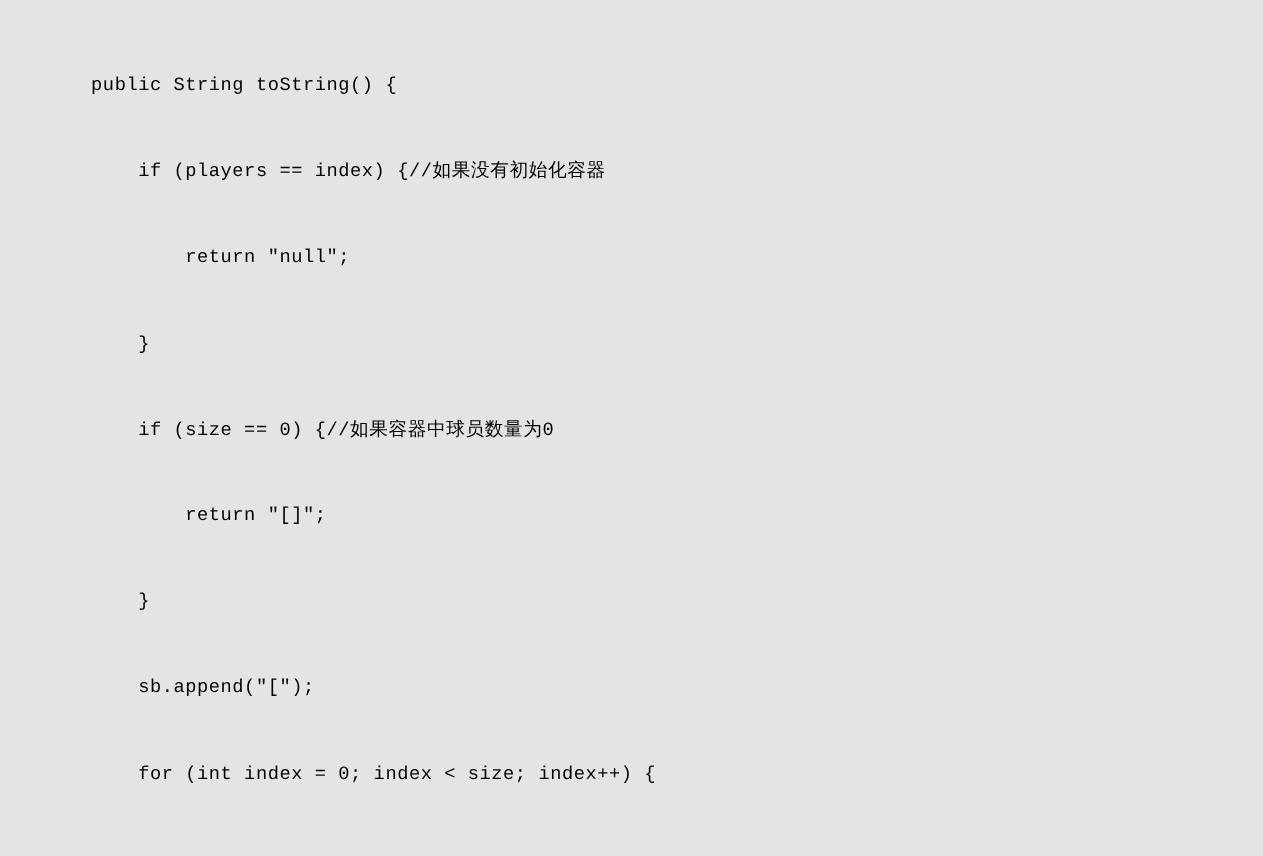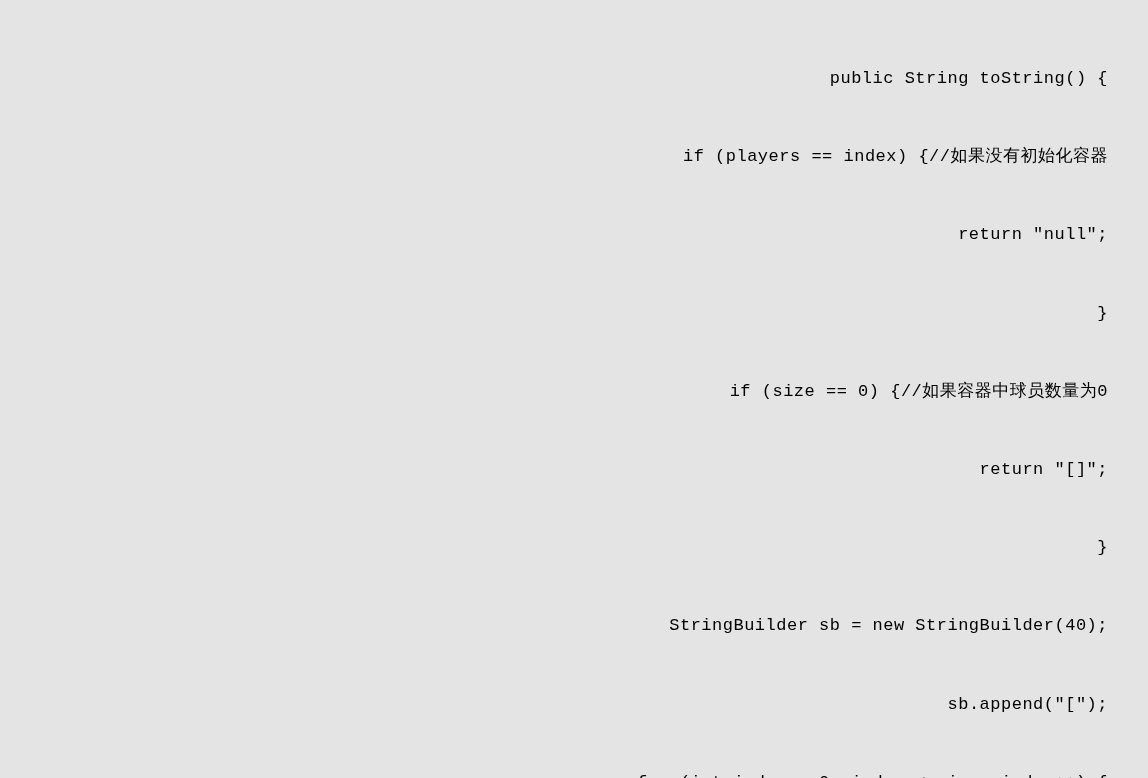--- a/index.html
+++ b/index.html
@@ -14,35 +14,33 @@
       line-height: 2.3;
       padding: 20px 40px;
       color: #000;
       letter-spacing: 0.5px;
     }
     .code-block {
       white-space: pre;
     }
     .line {
       display: block;
-      text-align: right;
     }
   </style>
 </head>
 <body>
 
 <div class="code-block">
 <span class="line">    public String toString() {</span>
 <span class="line">        if (players == index) {//如果没有初始化容器</span>
 <span class="line">            return "null";</span>
 <span class="line">        }</span>
 <span class="line">        if (size == 0) {//如果容器中球员数量为0</span>
 <span class="line">            return "[]";</span>
 <span class="line">        }</span>
-<span class="line">        StringBuilder sb = new StringBuilder(40);</span>
 <span class="line">        sb.append("[");</span>
 <span class="line">        for (int index = 0; index &lt; size; index++) {</span>
 
 
 
 
 
 
 
 

